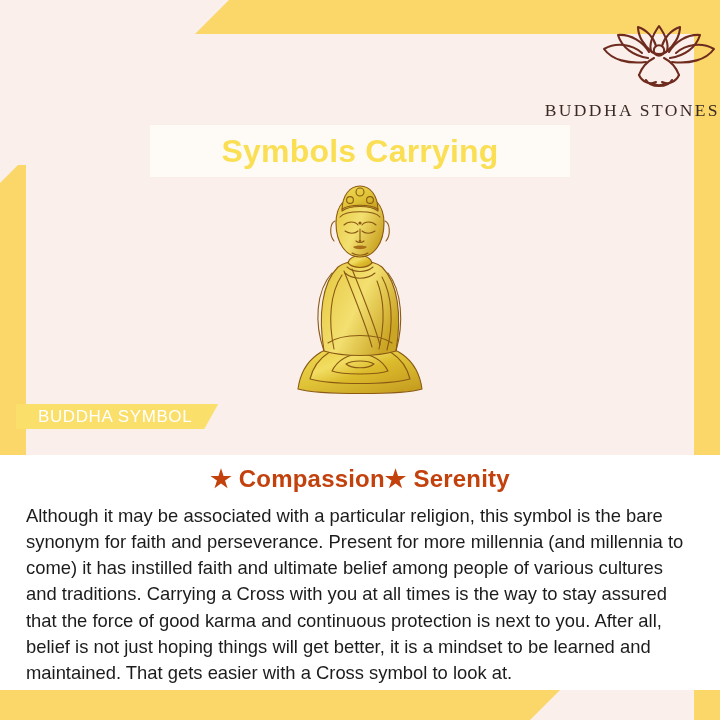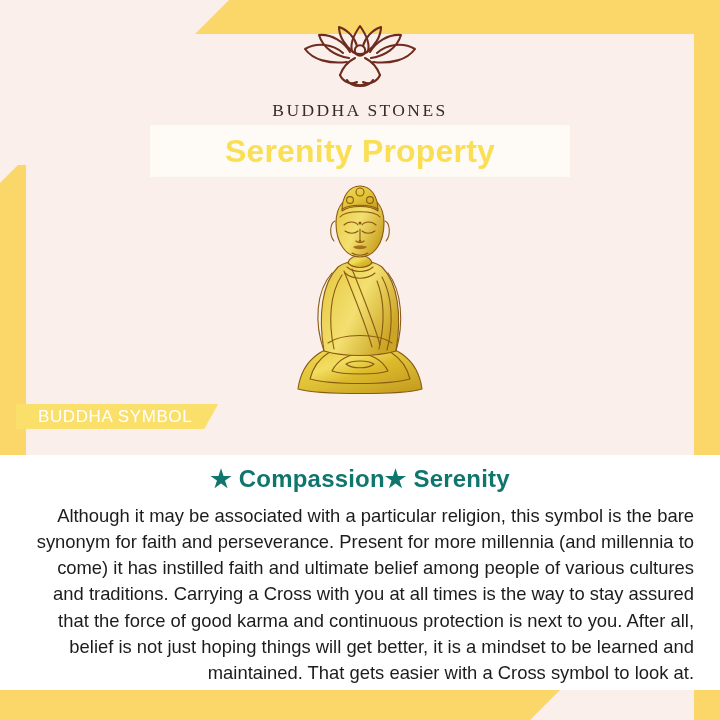--- a/index.html
+++ b/index.html
@@ -57,21 +57,21 @@
     top: 0; left: 0;
     width: 720px; height: 455px;
     z-index: 2;
   }
 
   .logo-block {
     position: absolute;
     top: 22px; left: 0; right: 0;
     display: flex;
     flex-direction: column;
-    align-items: center;
+    align-items: flex-end;
   }
   .logo-mark { width: 122px; height: 72px; display: block; }
   .logo-wordmark {
     margin-top: 6px;
     font-family: "Liberation Serif", serif;
     font-size: 17.5px;
     letter-spacing: 2.4px;
     color: #3A2A23;
     white-space: nowrap;
   }
@@ -131,31 +131,31 @@
     background: #FFFFFF;
     z-index: 2;
     padding: 0 26px;
   }
 
   .subtitle {
     margin-top: 10px;
     text-align: center;
     font-size: 24px;
     font-weight: bold;
-    color: #0f766e;
+    color: #c2410c;
     white-space: nowrap;
     letter-spacing: 0.2px;
   }
 
   .body-copy {
     margin-top: 10px;
     font-size: 18.4px;
     line-height: 1.42;
     color: #1C1C1C;
-    text-align: right;
+    text-align: left;
     font-weight: 500;
   }
 </style>
 </head>
 <body>
 
 <div id="page">
 
   <div class="deco-top-bar"></div>
   <div class="deco-right-bar"></div>
@@ -193,21 +193,21 @@
 
             <path d="M48 58 C 52 66, 70 66, 74 58"></path>
             <path d="M55 61 C 58 64, 64 64, 67 61"></path>
           </g>
         </svg>
       </span>
       <span class="logo-wordmark">BUDDHA STONES</span>
     </div>
 
     <div class="title-banner">
-      <span class="title-text">Serenity Property</span>
+      <span class="title-text">Symbols Carrying</span>
     </div>
 
     <div class="buddha-wrap">
       <span>
         <svg class="buddha-img" viewBox="0 0 152 222" xmlns="http://www.w3.org/2000/svg">
           <defs>
             <linearGradient id="goldA" x1="0" y1="0" x2="1" y2="1">
               <stop offset="0%" stop-color="#E8C63A"></stop>
               <stop offset="38%" stop-color="#F2DE63"></stop>
               <stop offset="62%" stop-color="#DCBB2C"></stop>

